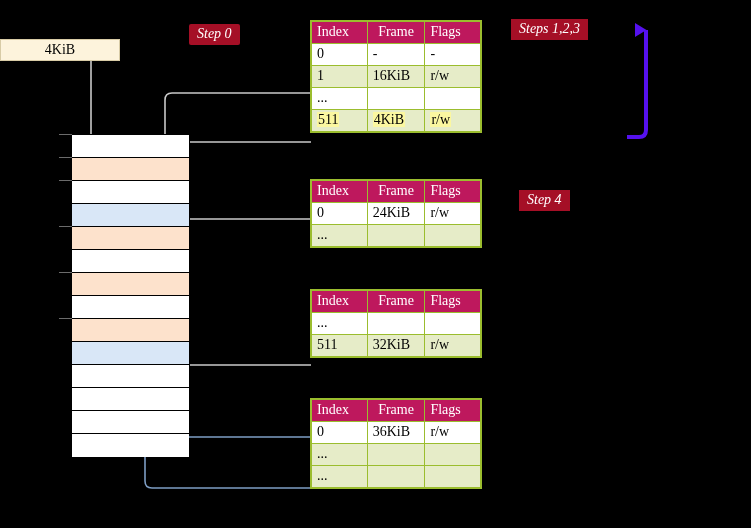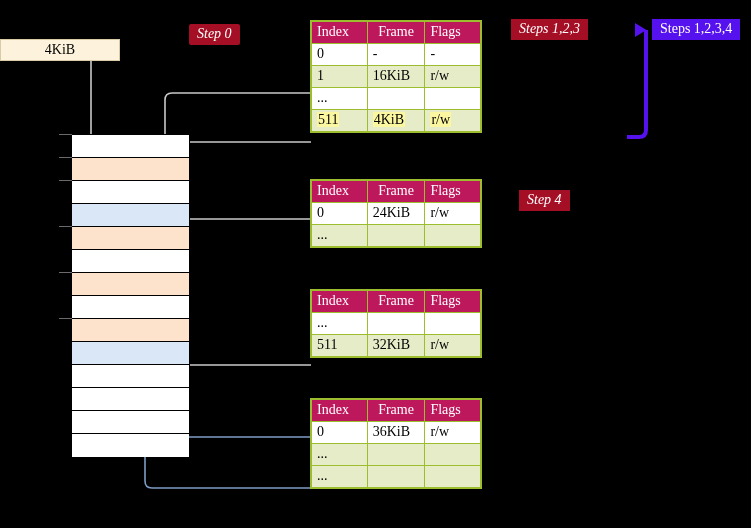--- a/index.html
+++ b/index.html
@@ -203,21 +203,20 @@
   <div class="tick" style="top:134px;"></div>
   <div class="tick" style="top:157px;"></div>
   <div class="tick" style="top:180px;"></div>
   <div class="tick" style="top:226px;"></div>
   <div class="tick" style="top:272px;"></div>
   <div class="tick" style="top:318px;"></div>
 
   <div class="badge badge-red" id="badge-step0">Step 0</div>
   <div class="badge badge-red" id="badge-step4">Step 4</div>
   <div class="badge badge-red" id="badge-steps123">Steps 1,2,3</div>
-  <div class="badge badge-blue" id="badge-steps1234">Steps 1,2,3,4</div>
 
   <table class="ptable" id="ptable-0">
     <thead>
       <tr>
         <th class="c-idx">Index</th>
         <th class="c-frame">Frame</th>
         <th class="c-flags">Flags</th>
       </tr>
     </thead>
     <tbody>

